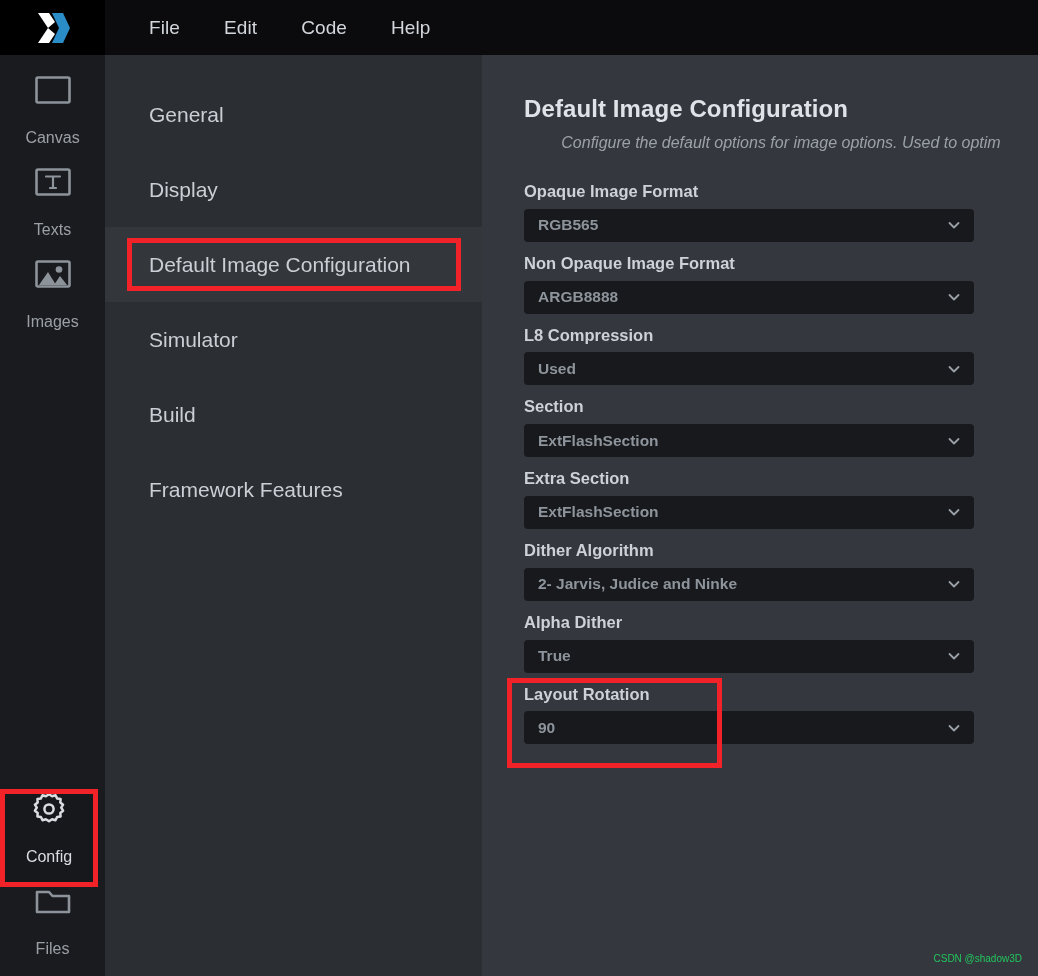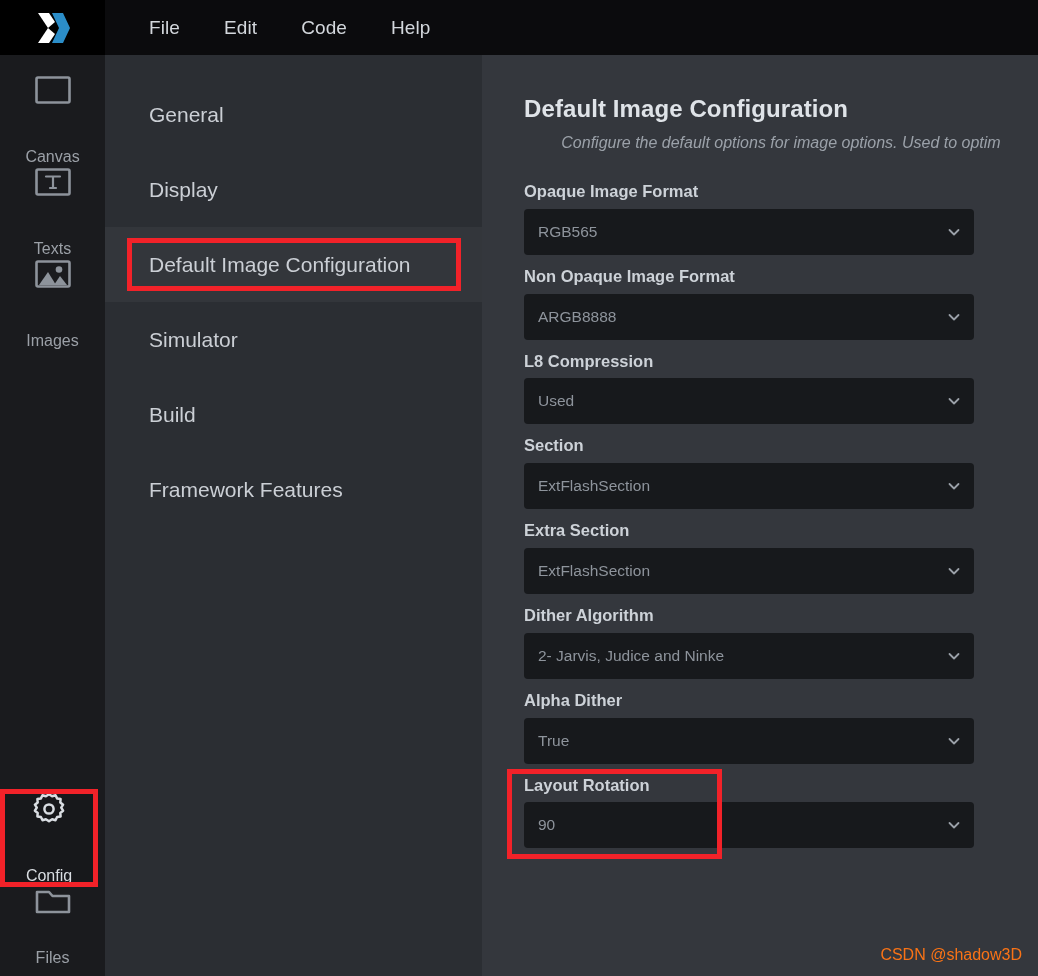--- a/index.html
+++ b/index.html
@@ -54,22 +54,22 @@
     width: 105px; flex: 0 0 105px;
     background: #1a1b1e;
     display: flex; flex-direction: column;
     padding-top: 18px;
     position: relative;
   }
   .rail-spacer { flex: 1 1 auto; }
   .rail-item {
     height: 92px;
     display: flex; flex-direction: column;
-    align-items: center; justify-content: space-between;
-    gap: 8px;
+    align-items: center; justify-content: flex-start;
+    gap: 23px;
     cursor: default;
     position: relative;
   }
   .rail-item .rail-icon {
     width: 42px; height: 34px;
     display: flex; align-items: center; justify-content: center;
   }
   .rail-item .rail-label {
     font-size: 16px;
     color: #9ba0a7;
@@ -144,27 +144,28 @@
   .field { position: relative; margin-bottom: 12px; }
   .field-label {
     font-size: 16.5px;
     font-weight: bold;
     color: #cdd2d8;
     margin-bottom: 7px;
     display: block;
     line-height: 1.2;
   }
   .select {
-    height: 46px;
+    height: 33px;
     background: #17191c;
     border-radius: 4px;
     display: flex; align-items: center;
     padding: 0 12px 0 14px;
     cursor: default;
     position: relative;
+    font-weight: bold;
   }
   .select-value {
     font-size: 15.5px;
     color: #8e949c;
     flex: 1 1 auto;
     white-space: nowrap; overflow: hidden;
   }
   .chev { width: 16px; height: 16px; flex: 0 0 16px; }
   .field.boxed::before {
     content: "";
@@ -174,22 +175,22 @@
     width: 205px;
     height: 80px;
     border: 5px solid #f22229;
     pointer-events: none;
     z-index: 3;
   }
 
   .watermark {
     position: absolute;
     right: 16px; bottom: 12px;
-    font-size: 16px;
-    color: #f97316;
+    font-size: 10px;
+    color: #22c55e;
     white-space: nowrap;
   }
 </style>
 </head>
 <body>
 
 <div class="app">
 
   <div class="topbar">
     <div class="logo-cell">

